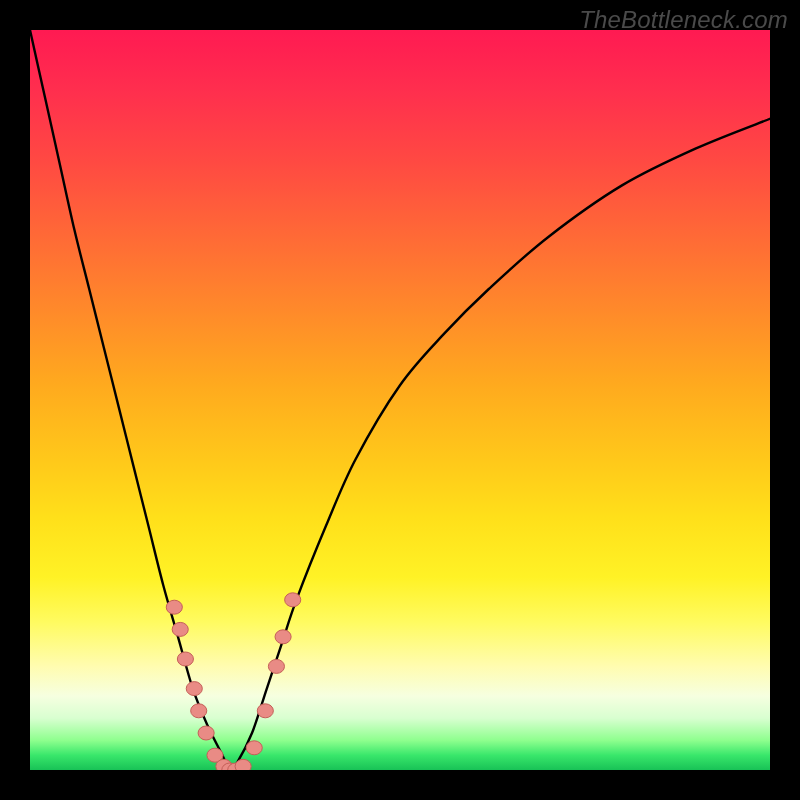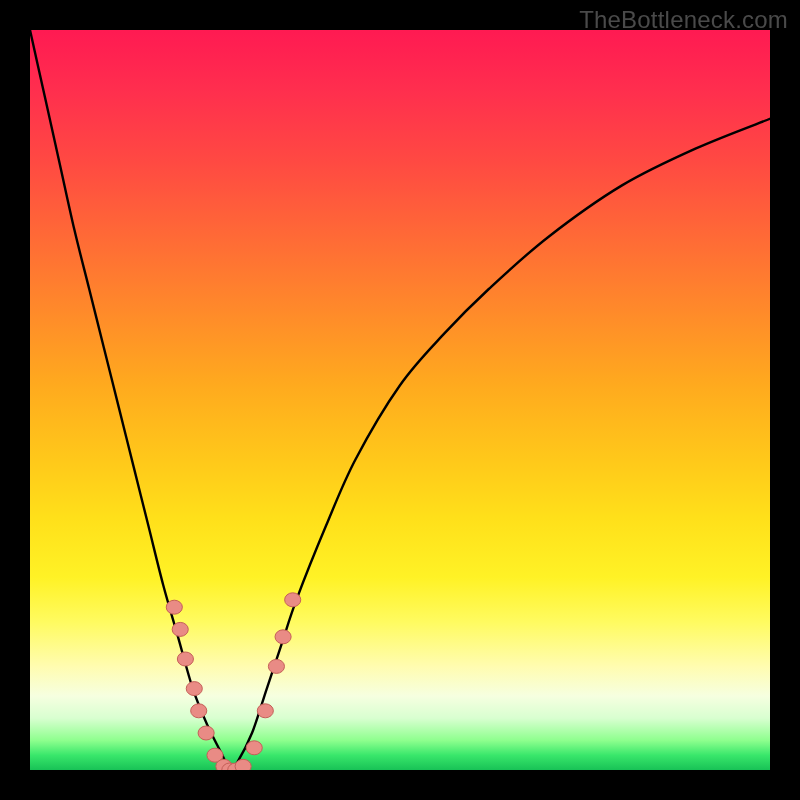--- a/index.html
+++ b/index.html
@@ -9,20 +9,21 @@
     height: 800px;
     overflow: hidden;
     background: #000;
     font-family: Arial, Helvetica, sans-serif;
   }
   .frame {
     position: relative;
     width: 800px;
     height: 800px;
     background: #000;
+    font-style: italic;
   }
   .plot {
     position: absolute;
     left: 30px;
     top: 30px;
     width: 740px;
     height: 740px;
     
     background: linear-gradient(
       to bottom,

